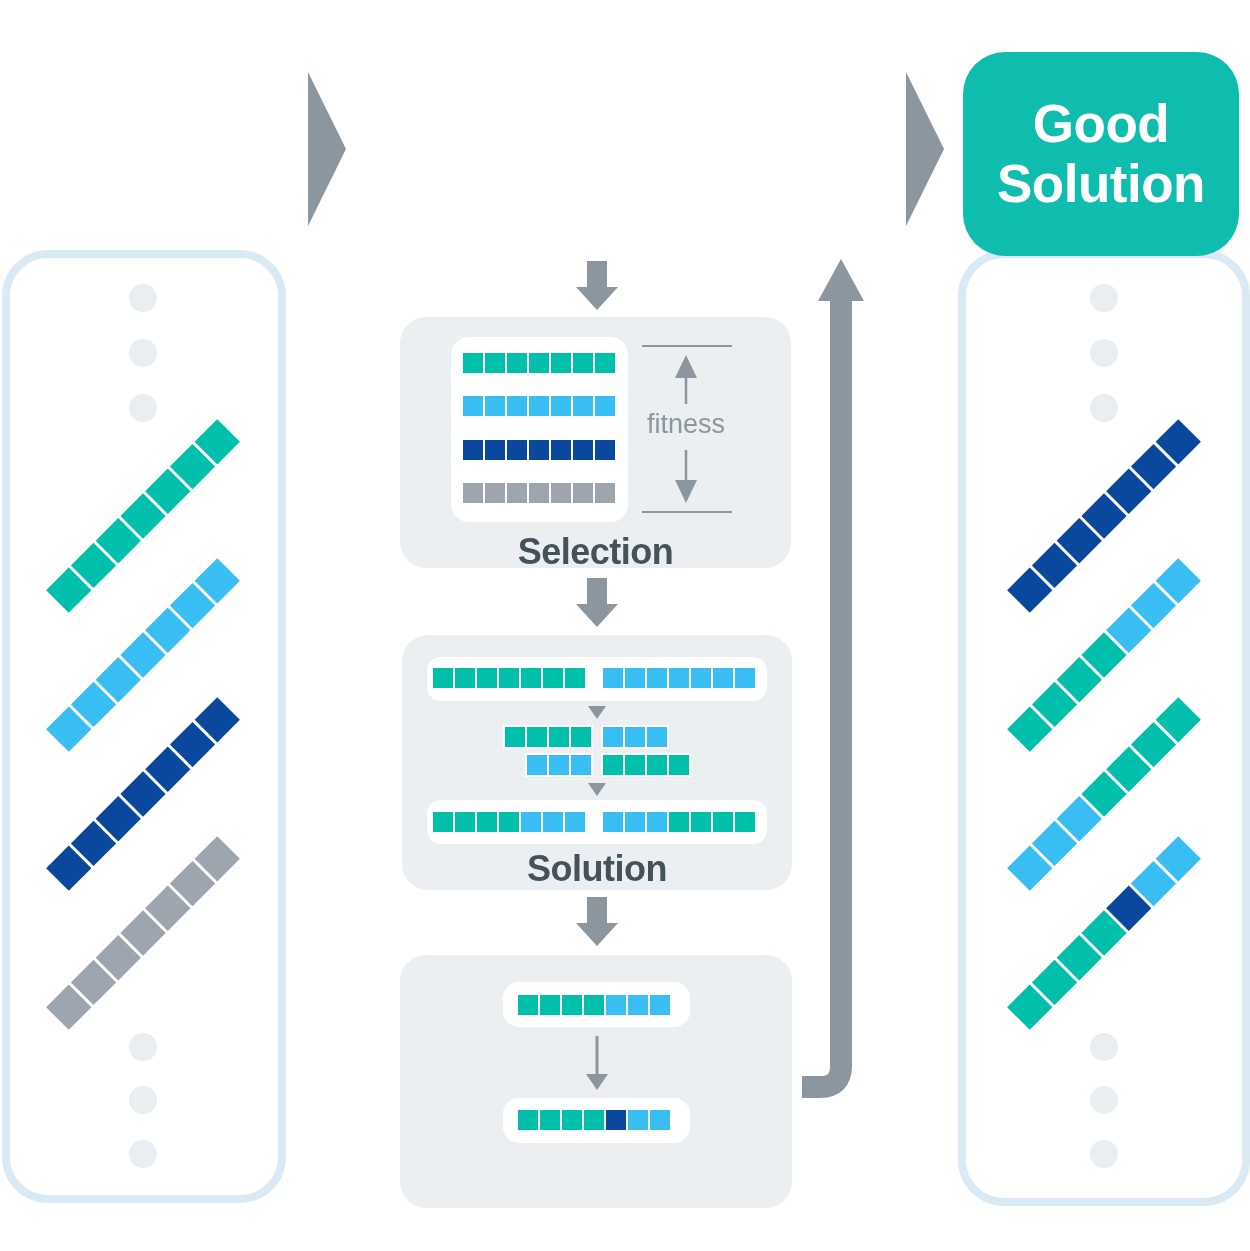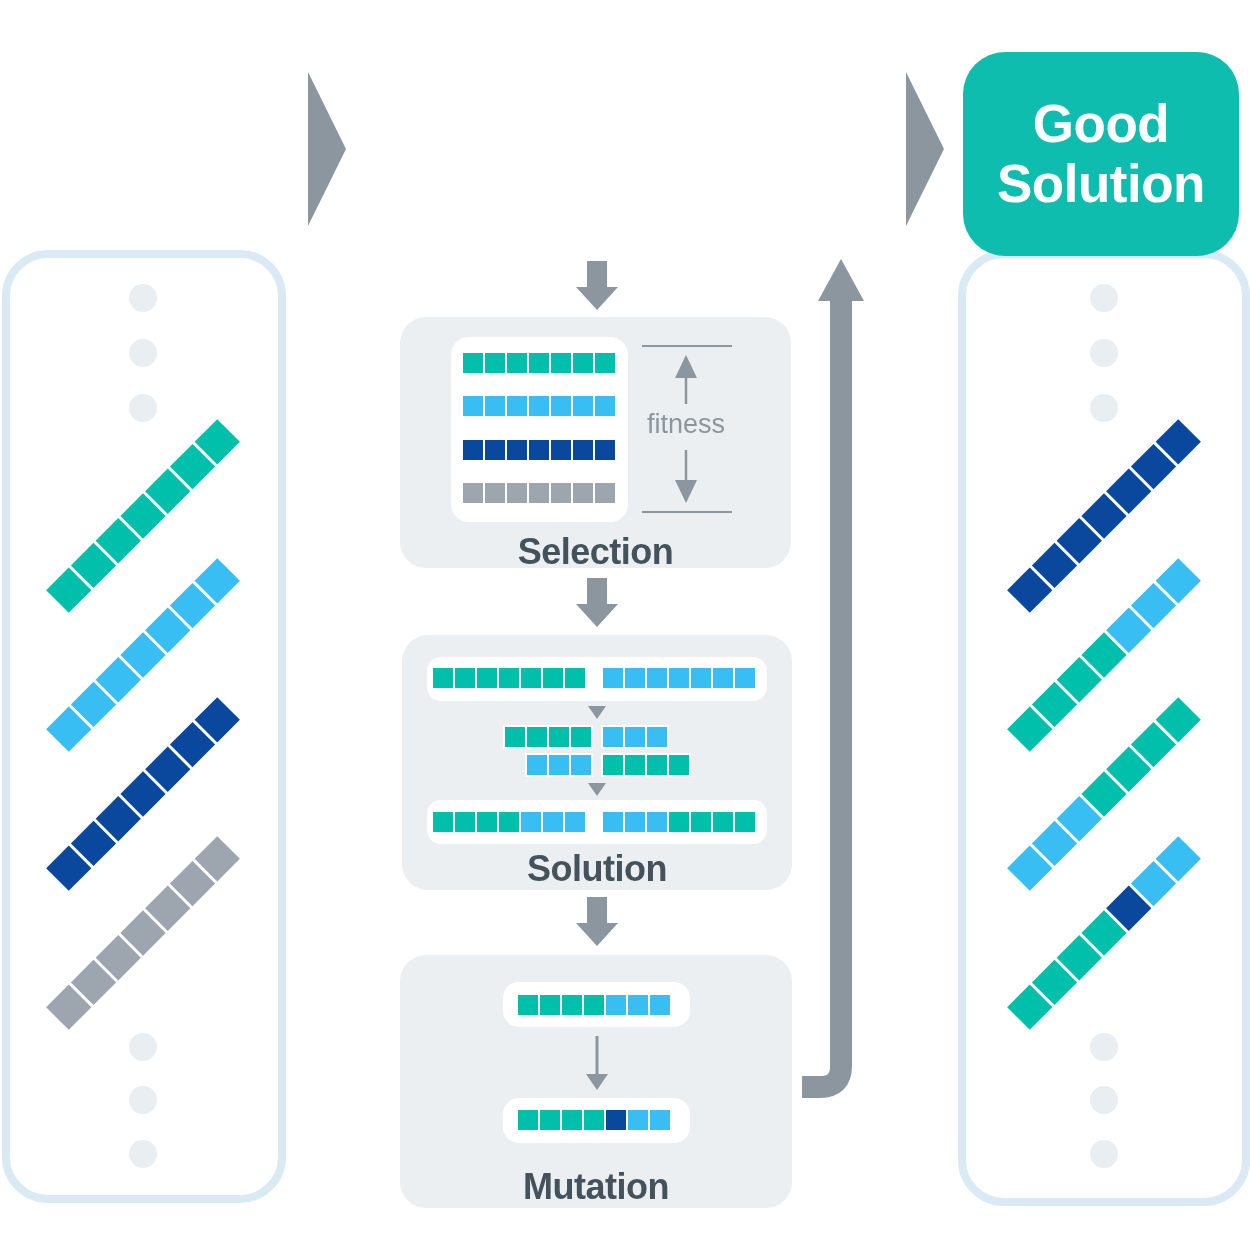--- a/index.html
+++ b/index.html
@@ -262,21 +262,20 @@
   <div class="card" style="left:503px;top:1098px;width:187px;height:45px;border-radius:16px"></div>
   <div class="genes" style="left:518px;top:1110px">
       <div style="background: rgb(0, 191, 171);"></div>
       <div style="background: rgb(0, 191, 171);"></div>
       <div style="background: rgb(0, 191, 171);"></div>
       <div style="background: rgb(0, 191, 171);"></div>
       <div style="background: rgb(9, 72, 157);"></div>
       <div style="background: rgb(56, 190, 242);"></div>
       <div style="background: rgb(56, 190, 242);"></div>
     </div>
-  <div class="step-label" style="left:400px;top:1166px;width:392px">Mutation</div>
 
   <svg class="overlay" width="1250" height="1251" viewBox="0 0 1250 1251">
 
     <polygon points="308,72 346,149 308,226" style="fill:var(--arrow-gray)"></polygon>
 
     <polygon points="906,72 944,149 906,226" style="fill:var(--arrow-gray)"></polygon>
 
     <path d="M587 261 L607 261 L607 287 L618 287 L597 310 L576 287 L587 287 Z" style="fill:var(--arrow-gray)"></path>
 
     <path d="M587 578 L607 578 L607 604 L618 604 L597 627 L576 604 L587 604 Z" style="fill:var(--arrow-gray)"></path>

